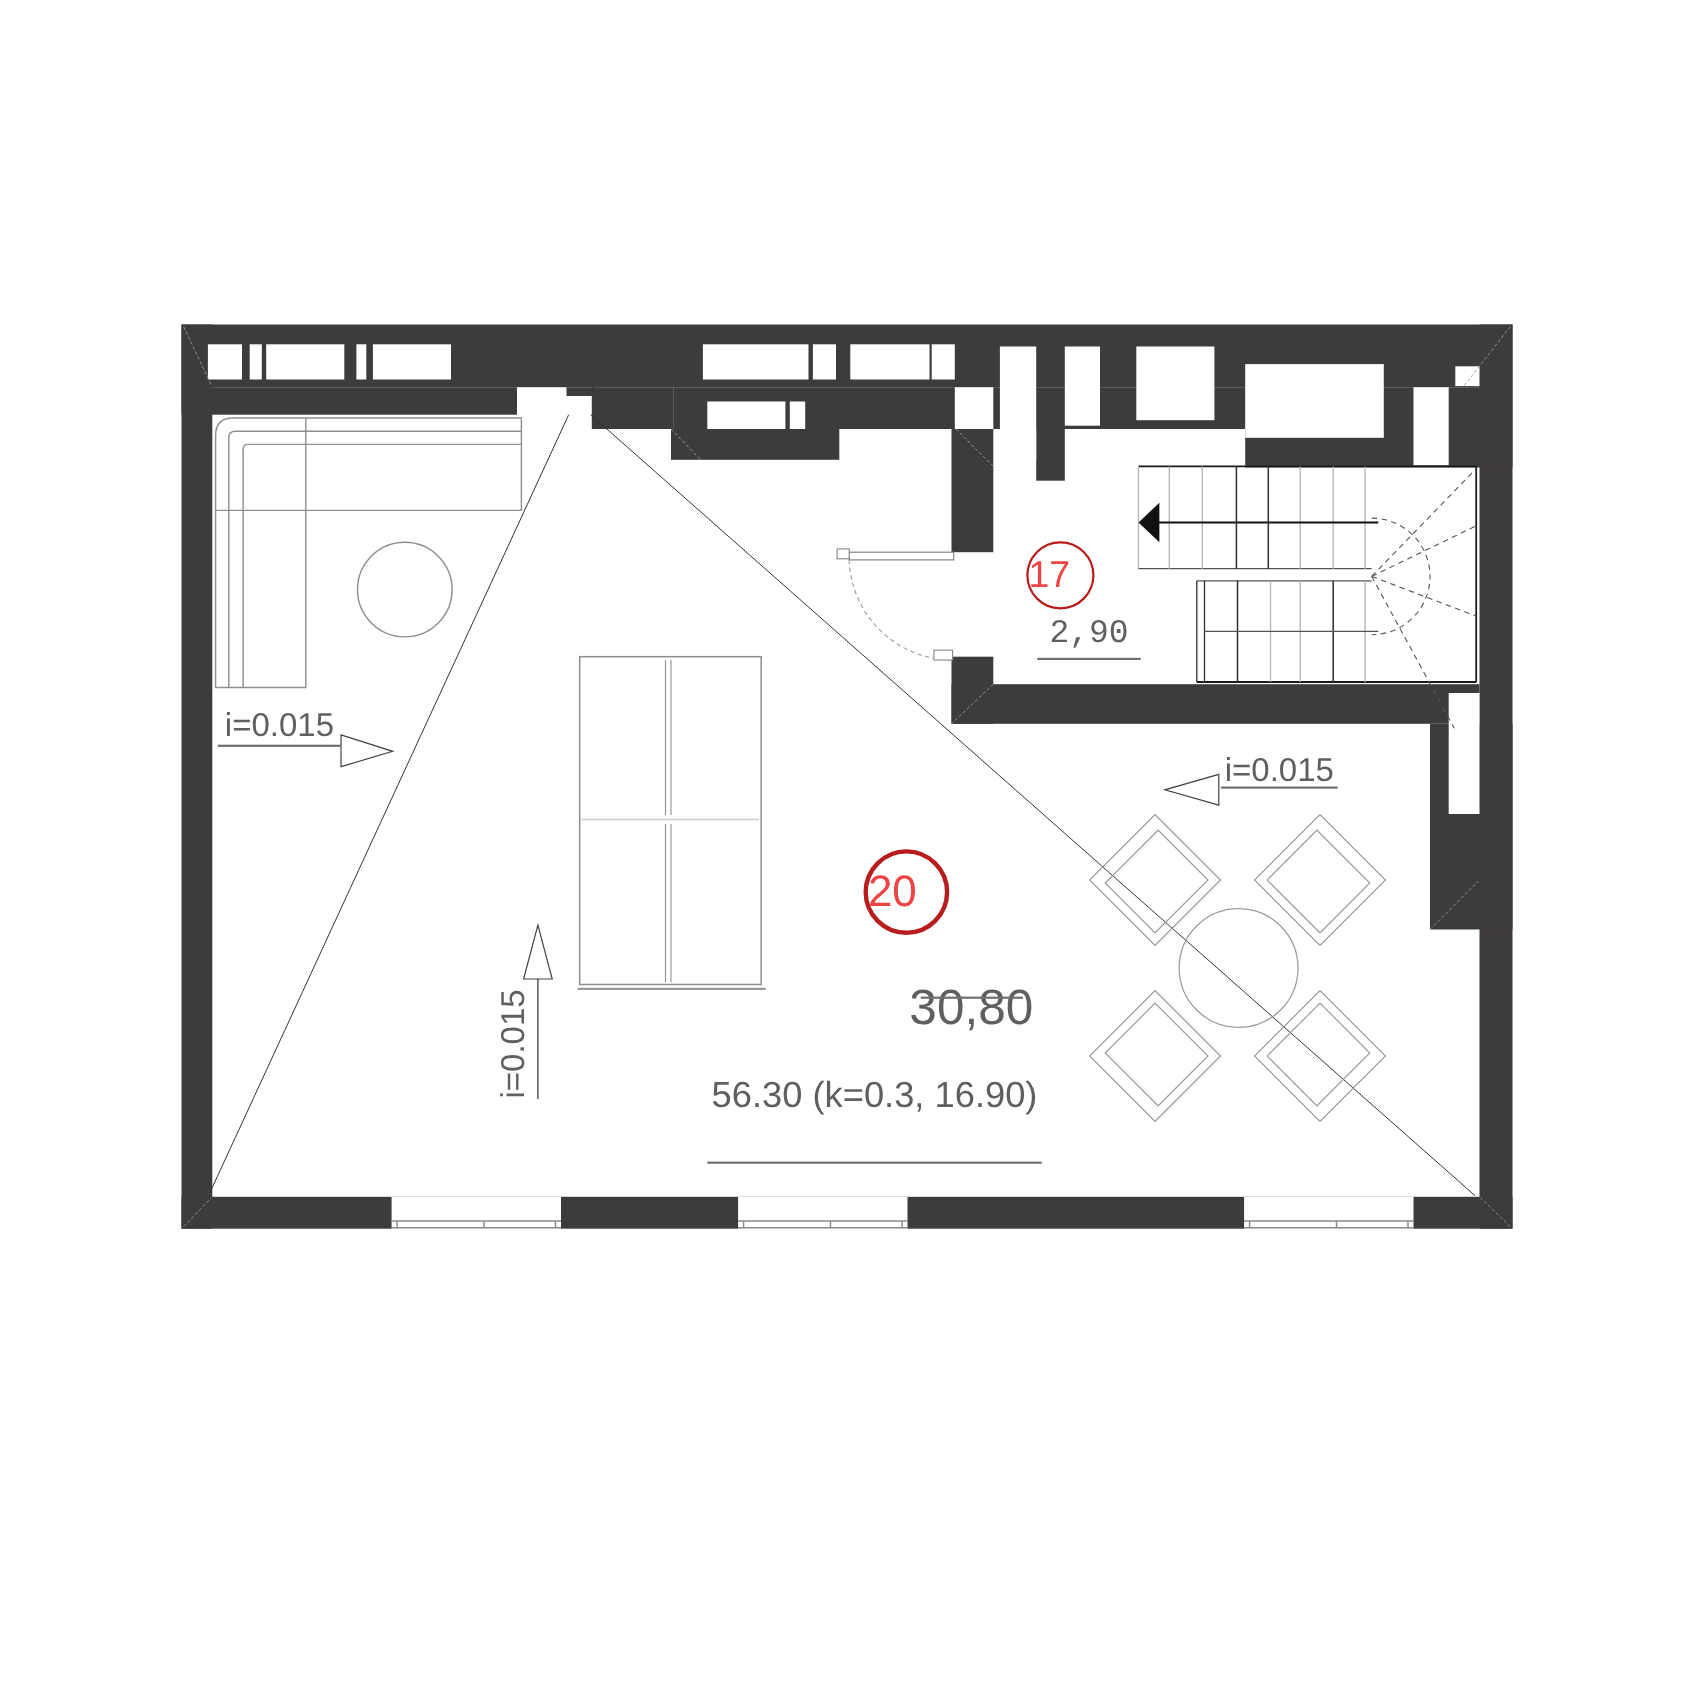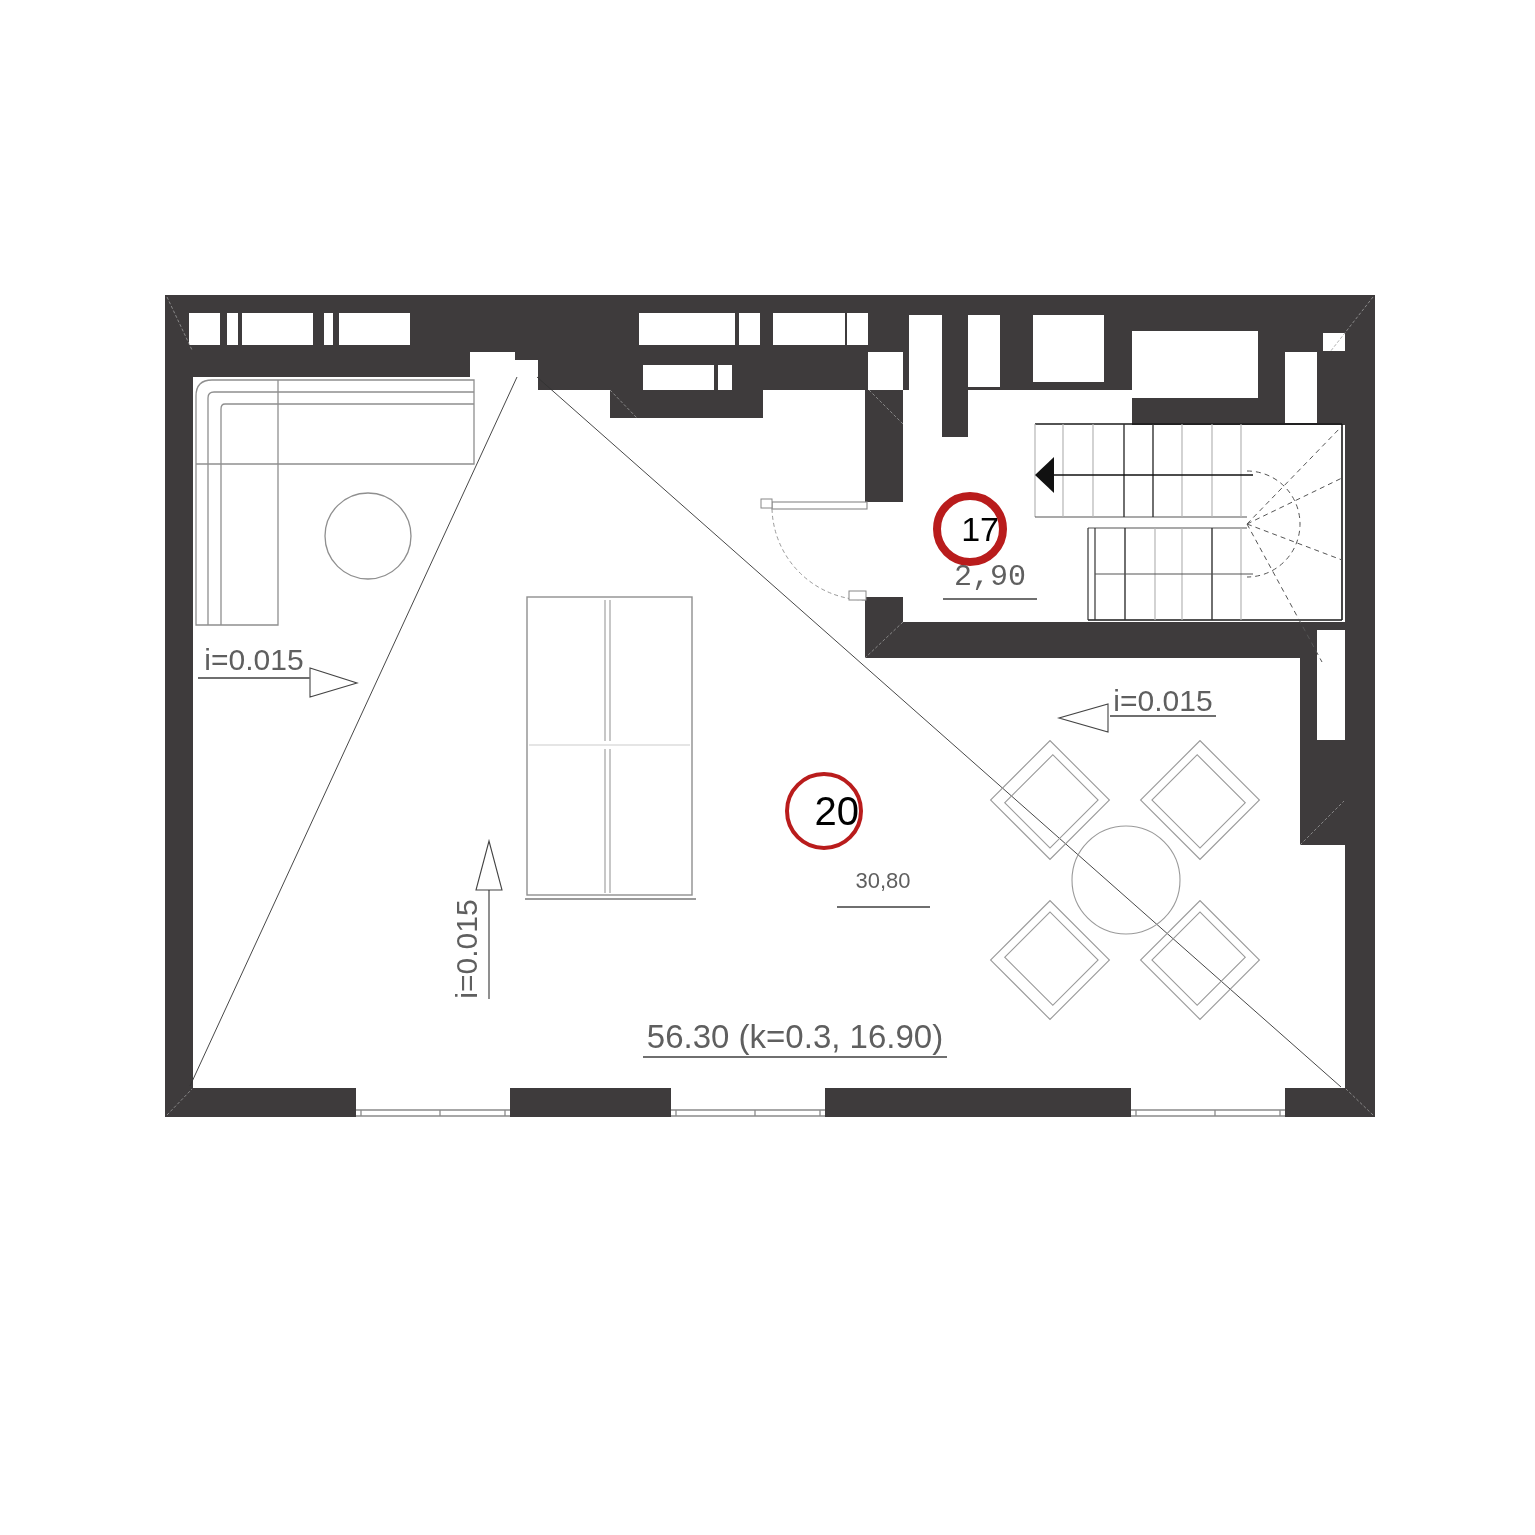--- a/index.html
+++ b/index.html
@@ -2,22 +2,22 @@
 <html><head>
 <meta charset="utf-8">
 <style>
   html,body{margin:0;padding:0;background:#ffffff;}
   #canvas{position:relative;width:1535px;height:1535px;background:#ffffff;overflow:hidden;
           font-family:"Liberation Sans", sans-serif;}
   #plan-svg{position:absolute;left:0;top:0;}
   .lbl{position:absolute;color:#5f5f5f;font-family:"Liberation Sans",sans-serif;}
   .dim{font-size:31px;text-align:center;white-space:nowrap;}
   .underline{position:absolute;height:2px;background:#6f6f6f;}
-  .roomcircle{position:absolute;border-radius:50%;border:8px solid #b91c1c;display:flex;
-              align-items:center;justify-content:flex-end;color:#000000;background:transparent;}
+  .roomcircle{position:absolute;border-radius:50%;border:2px solid #b91c1c;display:flex;
+              align-items:center;justify-content:flex-start;color:#ef4444;background:transparent;}
   .vert{transform:rotate(-90deg);transform-origin:center center;}
 </style>
 </head>
 <body>
 
 <div id="canvas">
 
 <svg id="plan-svg" width="1535" height="1535" viewBox="0 0 1535 1535">
 
   <g fill="#3e3b3c" stroke="none">
@@ -197,24 +197,24 @@
 
   <div class="roomcircle" style="left:933px;top:492px;width:58px;height:58px;font-size:34px;">
     <span>17</span>
   </div>
   <div class="lbl dim" style="left:930px;top:560px;width:120px;font-size:30px;font-family:Liberation Mono, monospace;">2,90</div>
   <div class="underline" style="left:943px;top:598px;width:94px;"></div>
 
   <div class="roomcircle" style="left:785px;top:772px;width:70px;height:70px;font-size:40px;border-width:4px;">
     <span>20</span>
   </div>
-  <div class="lbl dim" style="left:823px;top:868px;width:120px;font-size:22px;">30,80</div>
+  <div class="lbl dim" style="left:823px;top:890px;width:120px;font-size:45px;">30,80</div>
   <div class="underline" style="left:837px;top:906px;width:93px;"></div>
 
-  <div class="lbl dim" style="left:635px;top:1018px;width:320px;font-size:33px;">56.30 (k=0.3, 16.90)</div>
+  <div class="lbl dim" style="left:635px;top:976px;width:320px;font-size:33px;">56.30 (k=0.3, 16.90)</div>
   <div class="underline" style="left:643px;top:1056px;width:304px;"></div>
 
   <div class="lbl dim" style="left:198px;top:643px;width:112px;font-size:30px;">i=0.015</div>
   <div class="underline" style="left:198px;top:677px;width:112px;"></div>
 
   <div class="lbl dim" style="left:1108px;top:684px;width:110px;font-size:30px;">i=0.015</div>
   <div class="underline" style="left:1110px;top:715px;width:106px;"></div>
 
   <div class="lbl dim vert" style="left:407px;top:932px;width:120px;font-size:30px;">i=0.015</div>
 

